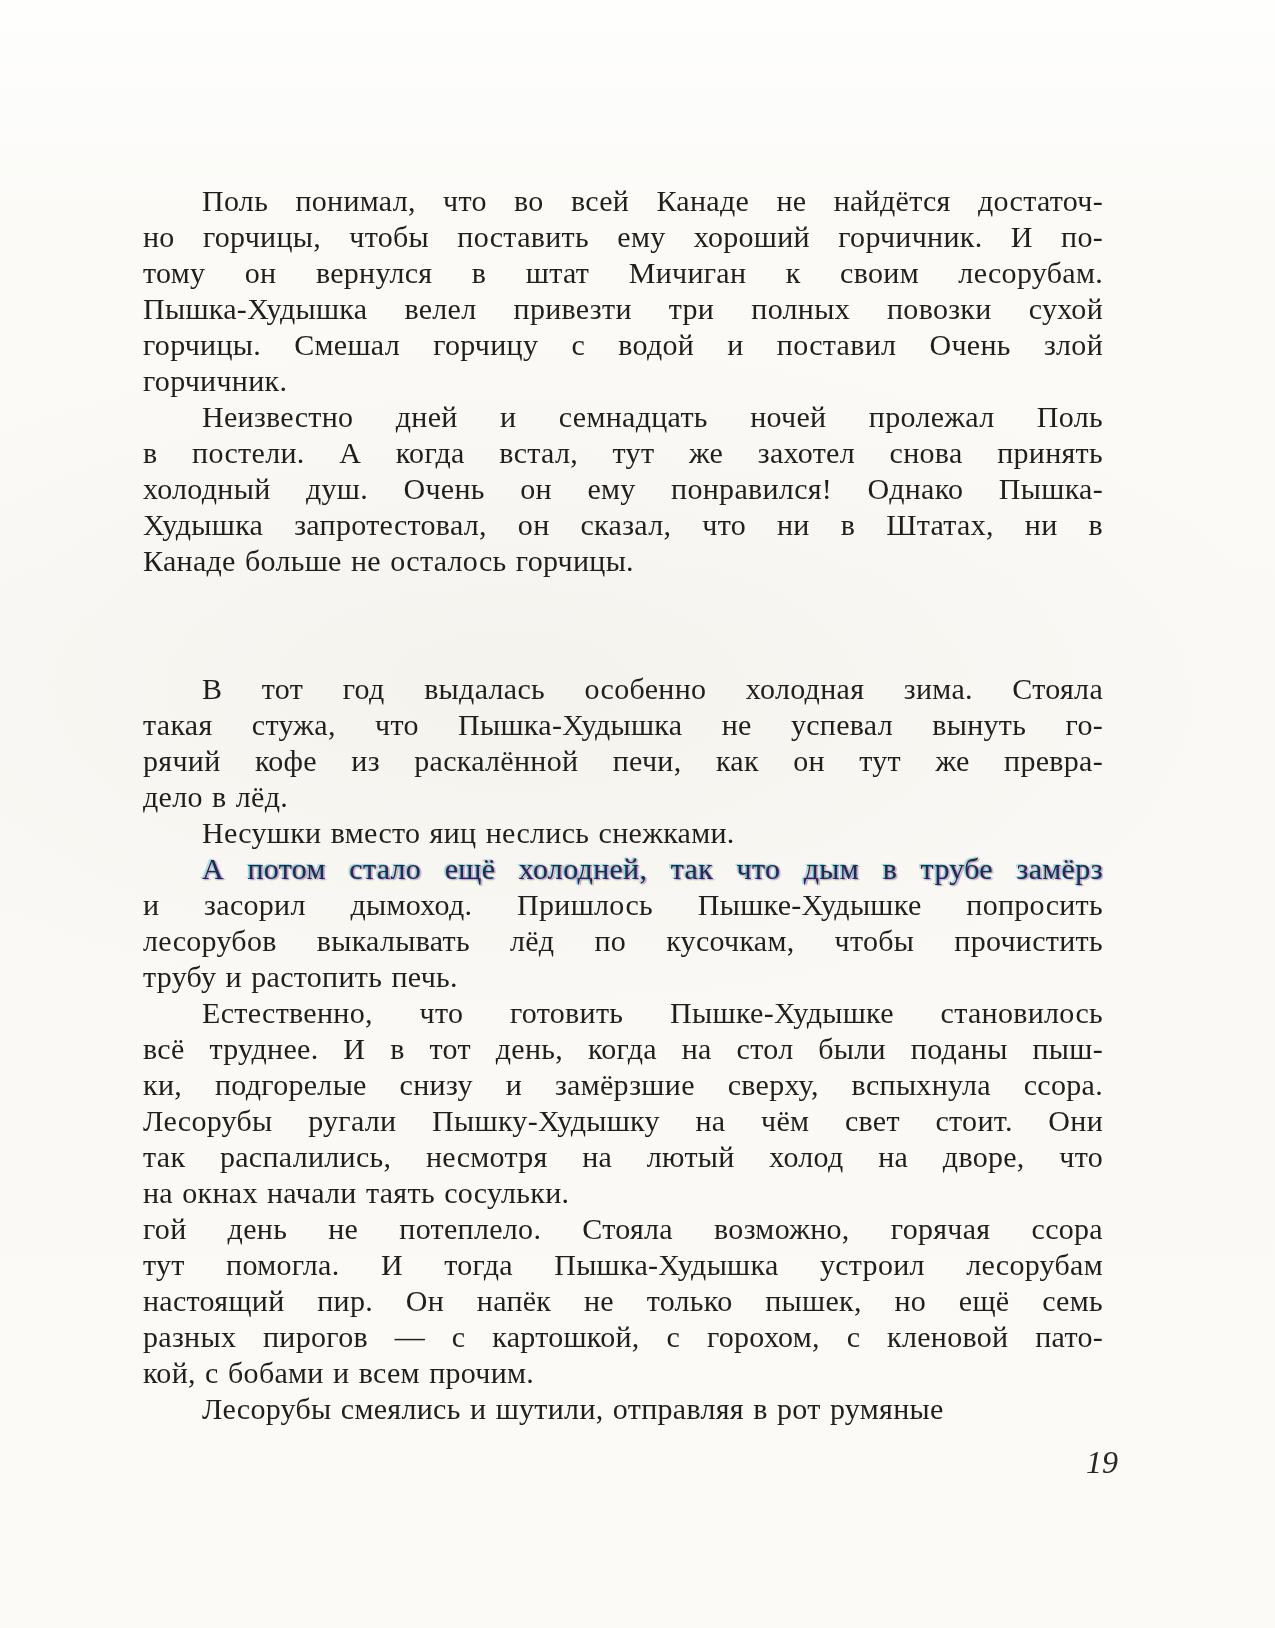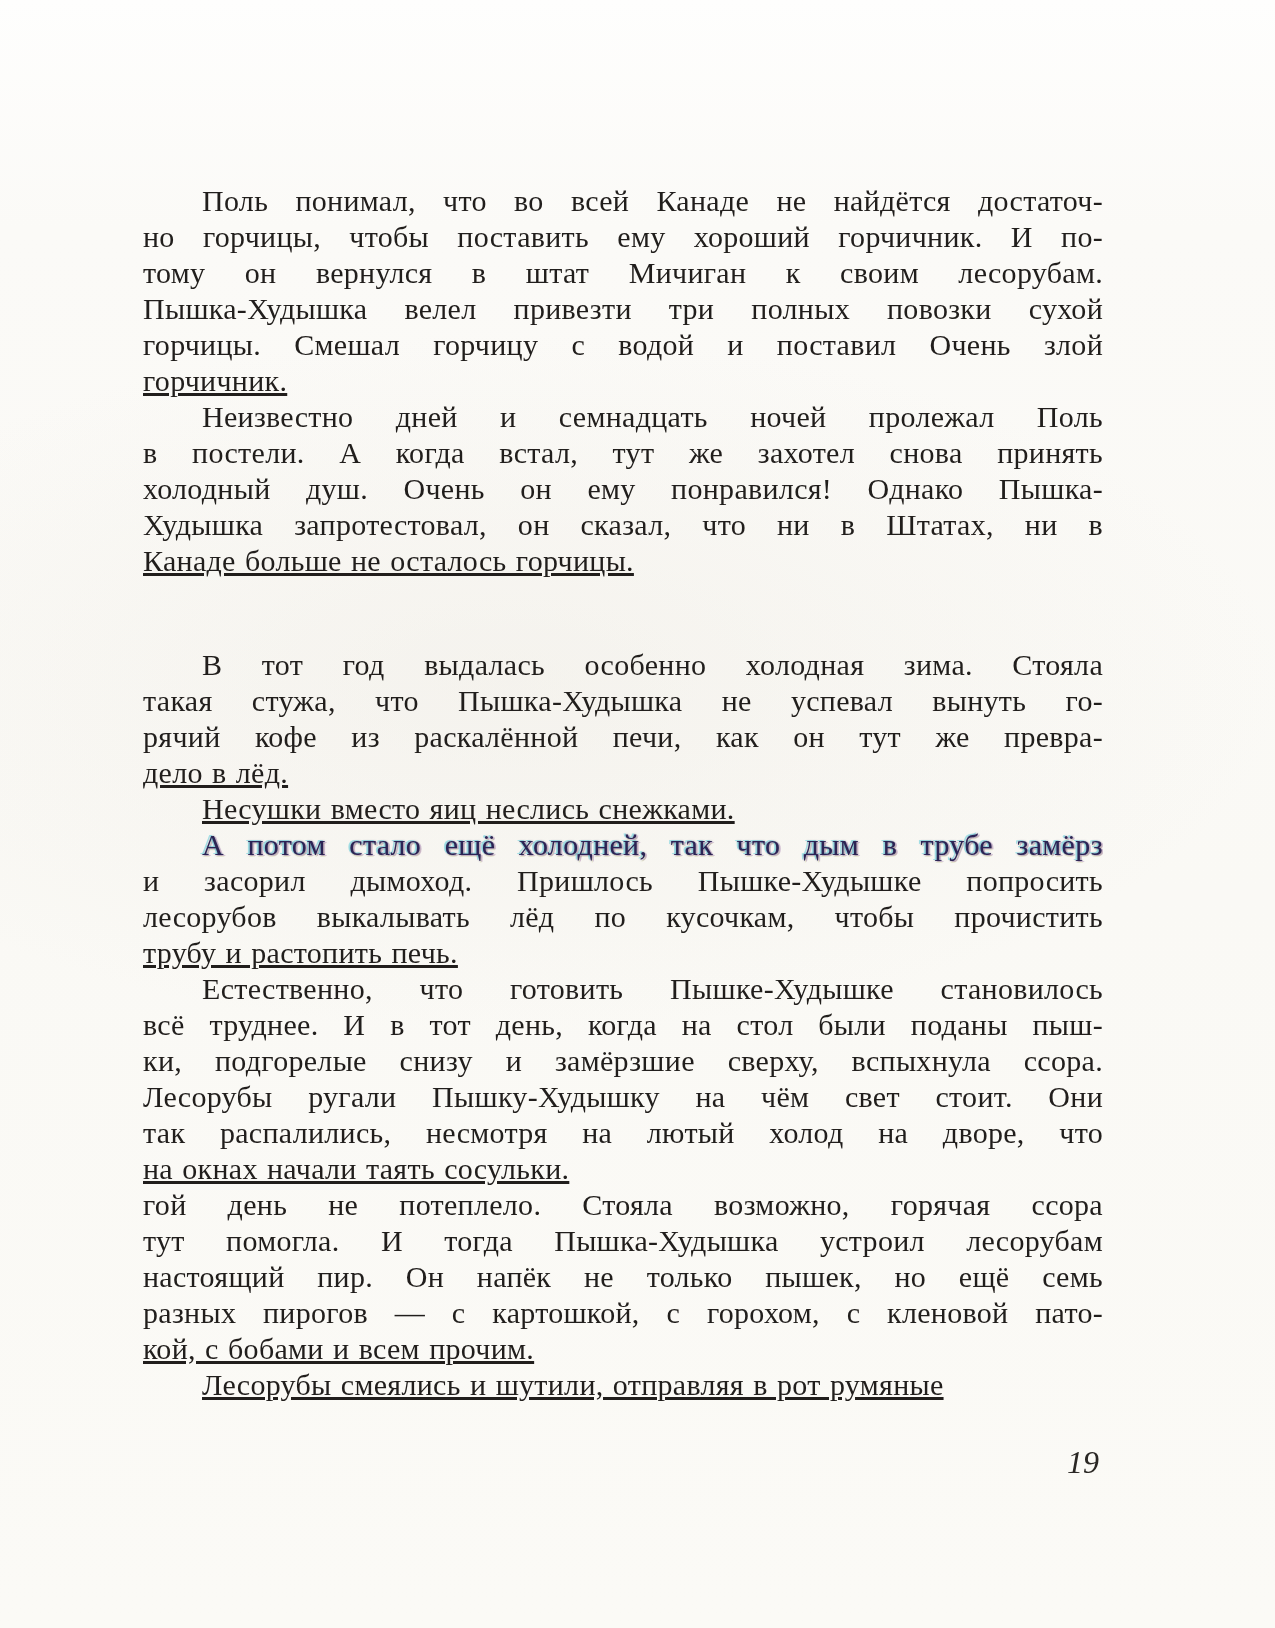--- a/index.html
+++ b/index.html
@@ -23,43 +23,43 @@
     left: 143px;
     top: 183px;
     width: 960px;
     color: var(--ink, #211e1c);
     font-size: 30px;
     line-height: 36px;
     letter-spacing: 0.3px;
     word-spacing: 1.5px;
   }
   .para { margin: 0; }
-  .para.gap-before { margin-top: 68px; }
+  .para.gap-before { margin-top: 92px; }
   .line {
     height: 36px;
     overflow: hidden;
     text-align: justify;
     text-align-last: justify;
     text-justify: inter-word;
   }
-  .line.last  { text-align-last: left; text-decoration: underline; }
+  .line.last  { text-align-last: left; }
   .line.first { text-indent: 59px; }
   .line.misprint {
     color: var(--misprint, #2c2454);
     text-shadow:
       -2px -1px 0 rgba(45, 195, 215, 0.40),
        2px  1px 0 rgba(135, 75, 150, 0.30),
        1px  2px 0 rgba(190, 200, 120, 0.25),
        0 0 2px rgba(44, 36, 84, 0.55);
     filter: blur(0.35px);
   }
   .page-number {
     position: absolute;
     top: 1444px;
-    right: 176px;
+    right: 157px;
     font-style: italic;
     font-size: 32px;
     line-height: 36px;
     color: var(--folio, #2a2724);
   }
 </style>
 </head>
 <body>
 
 <div class="page" style="--bg: #fbfaf7; --ink: #211e1c; --misprint: #2c2454; --folio: #2a2724;">

